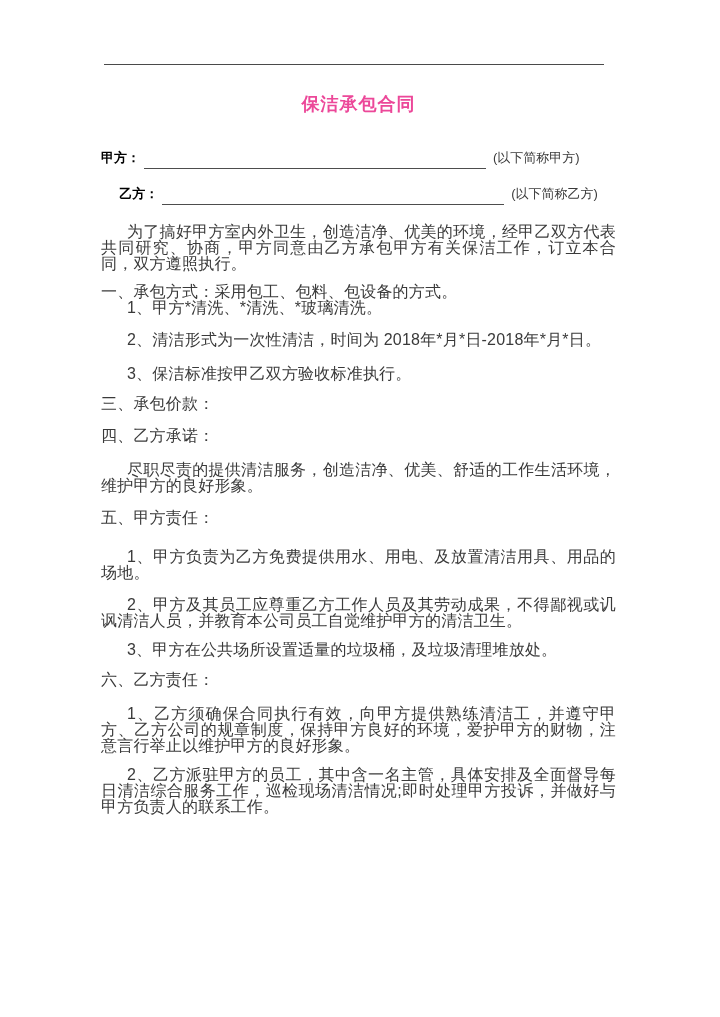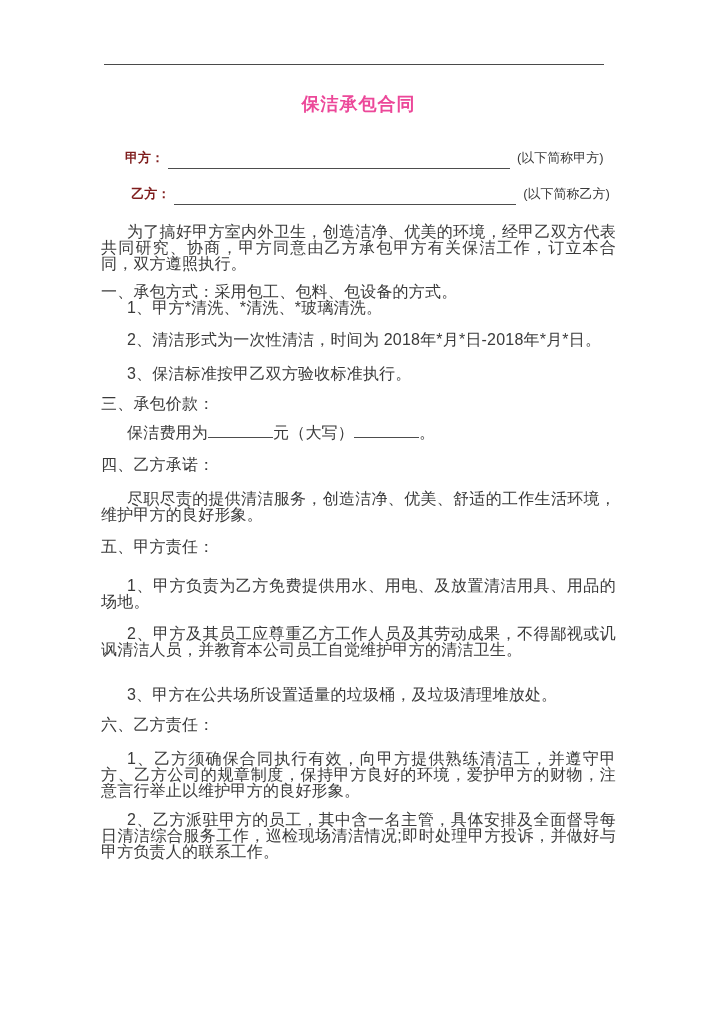--- a/index.html
+++ b/index.html
@@ -46,23 +46,22 @@
   .indent { text-indent: 26px; }
 
   .party-row {
     display: flex;
     align-items: flex-end;
     font-size: 13px;
     line-height: 22px;
   }
   .party-label {
     font-weight: bold;
-    color: #7f1d1d;
+    color: #000000;
     white-space: nowrap;
-    margin-left: 24px;
   }
   .party-line {
     display: inline-block;
     flex: 0 0 auto;
     width: 342px;
     height: 16px;
     margin-left: 4px;
     margin-right: 7px;
     border-bottom: 1px solid #4d4d4d;
   }
@@ -84,21 +83,21 @@
   .m-s2i1     { margin-top: 0; }
   .m-s2i2     { margin-top: 16px; }
   .m-s2i3     { margin-top: 18px; }
   .m-s3       { margin-top: 14px; }
   .m-fee      { margin-top: 12px; }
   .m-s4       { margin-top: 16px; }
   .m-s4b      { margin-top: 18px; }
   .m-s5       { margin-top: 16px; }
   .m-s5i1     { margin-top: 23px; }
   .m-s5i2     { margin-top: 16px; }
-  .m-s5i3     { margin-top: 29px; }
+  .m-s5i3     { margin-top: 13px; }
   .m-s6       { margin-top: 14px; }
   .m-s6i1     { margin-top: 18px; }
   .m-s6i2     { margin-top: 13px; }
 </style>
 </head>
 <body>
 
 <div class="page">
   <div class="content">
 
@@ -120,21 +119,20 @@
 
     <p class="indent m-intro">为了搞好甲方室内外卫生，创造洁净、优美的环境，经甲乙双方代表共同研究、协商，甲方同意由乙方承包甲方有关保洁工作，订立本合同，双方遵照执行。</p>
 
     <p class="m-s1">一、承包方式：采用包工、包料、包设备的方式。</p>
 
     <p class="indent m-s2i1">1、甲方*清洗、*清洗、*玻璃清洗。</p>
     <p class="indent m-s2i2">2、清洁形式为一次性清洁，时间为 2018年*月*日-2018年*月*日。</p>
     <p class="indent m-s2i3">3、保洁标准按甲乙双方验收标准执行。</p>
 
     <p class="m-s3">三、承包价款：</p>
-    <p class="indent m-fee"><span>保洁费用为</span><span class="blank-line"></span><span>元（大写）</span><span class="blank-line"></span><span>。</span></p>
 
     <p class="m-s4">四、乙方承诺：</p>
     <p class="indent m-s4b">尽职尽责的提供清洁服务，创造洁净、优美、舒适的工作生活环境，维护甲方的良好形象。</p>
 
     <p class="m-s5">五、甲方责任：</p>
     <p class="indent m-s5i1">1、甲方负责为乙方免费提供用水、用电、及放置清洁用具、用品的场地。</p>
     <p class="indent m-s5i2">2、甲方及其员工应尊重乙方工作人员及其劳动成果，不得鄙视或讥讽清洁人员，并教育本公司员工自觉维护甲方的清洁卫生。</p>
     <p class="indent m-s5i3">3、甲方在公共场所设置适量的垃圾桶，及垃圾清理堆放处。</p>
 
     <p class="m-s6">六、乙方责任：</p>

